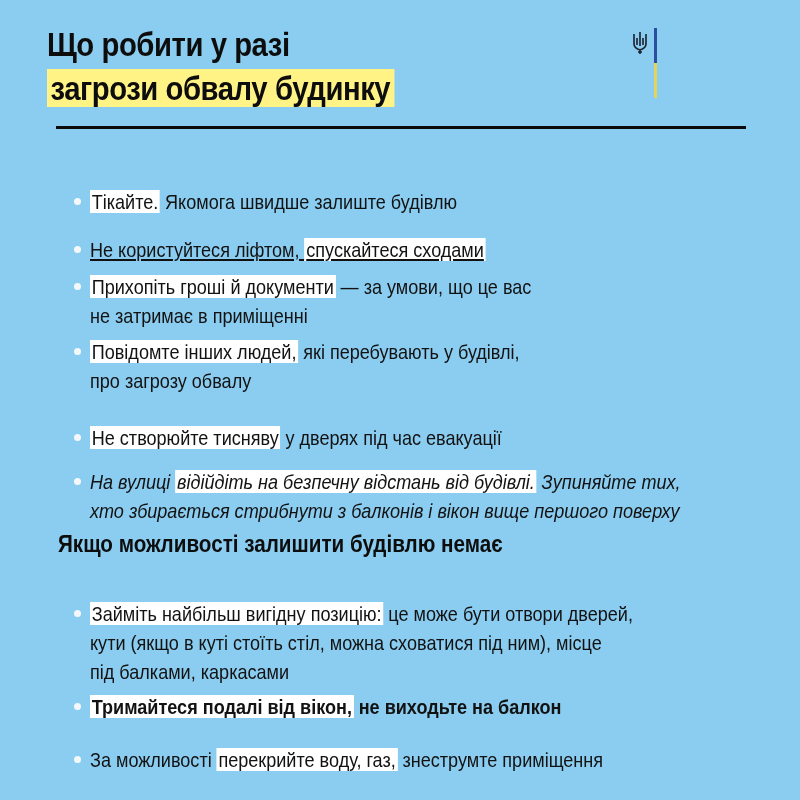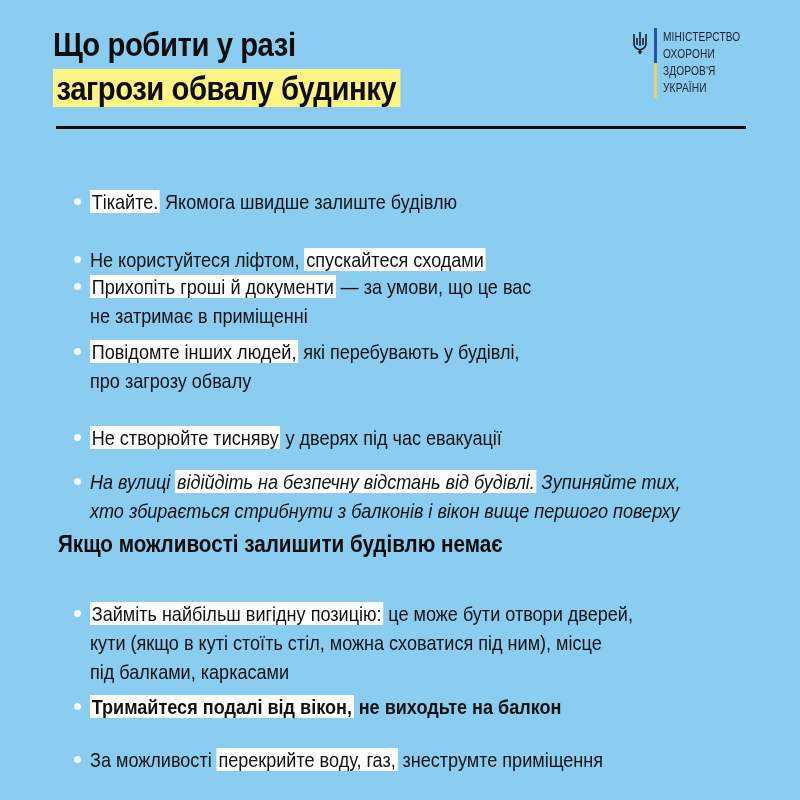--- a/index.html
+++ b/index.html
@@ -3,21 +3,21 @@
   <meta charset="utf-8">
   <style>
     html, body { margin: 0; padding: 0; }
     body {
       width: 800px; height: 800px; overflow: hidden;
       background: #8bcdf0;
       font-family: "Liberation Sans", sans-serif;
       color: #111;
       position: relative;
     }
-    .header { position: absolute; left: 53px; top: 22px; }
+    .header { position: absolute; left: 47px; top: 22px; }
     .title-line {
       font-family: "Liberation Sans", sans-serif;
       font-weight: bold;
       font-size: 34px;
       line-height: 44px;
       letter-spacing: -0.5px;
       transform: scaleX(0.86);
       transform-origin: left center;
       white-space: nowrap;
       color: #0d0d0d;
@@ -67,36 +67,30 @@
 </div>
 
 <div class="logo">
   <svg class="trident" viewBox="0 0 16 24">
     <path d="M8 1 L8 15 M2 3 L2 13 Q2 17 8 19 Q14 17 14 13 L14 3 M5 7 L5 14 M11 7 L11 14 M8 19 L8 23 M6 21 L10 21" stroke="#1a1f2e" stroke-width="1.6" fill="none"></path>
   </svg>
   <div class="logo-bar">
       <div class="b"></div>
       <div class="y"></div>
     </div>
-  <div class="logo-text">
-    <span>МІНІСТЕРСТВО</span>
-    <span>ОХОРОНИ</span>
-    <span>ЗДОРОВ'Я</span>
-    <span>УКРАЇНИ</span>
-  </div>
 </div>
 
 <div class="rule"></div>
 
 <div class="list" id="list1" style="top:171px">
     <div class="item" style="position: absolute; top: 0px;">
       <span class="bullet"></span>
       <p><span class="mark">Тікайте.</span><span> Якомога швидше залиште будівлю</span></p>
     </div>
-    <div class="item" style="position: absolute; top: 58px;">
+    <div class="item" style="position: absolute; top: 48px; text-decoration: underline;">
       <span class="bullet"></span>
       <p><span>Не користуйтеся ліфтом, </span><span class="mark">спускайтеся сходами</span></p>
     </div>
     <div class="item" style="position: absolute; top: 85px;">
       <span class="bullet"></span>
       <p><span class="mark">Прихопіть гроші й документи</span><span> — за умови, що це вас</span></p>
       <p><span>не затримає в приміщенні</span></p>
     </div>
     <div class="item" style="position: absolute; top: 150px;">
       <span class="bullet"></span>

